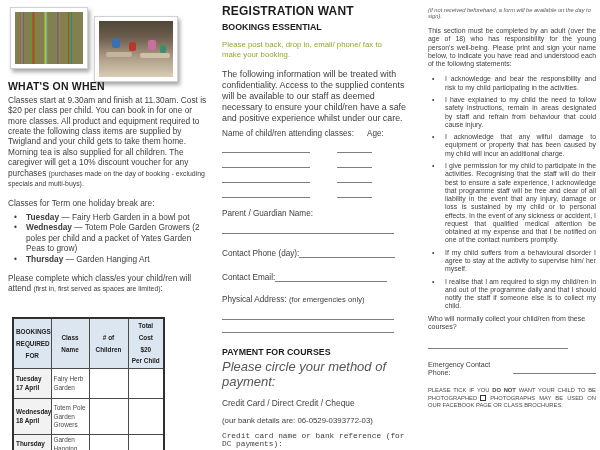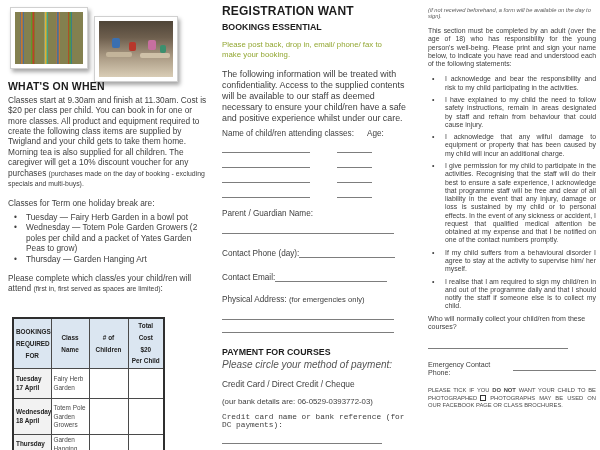--- a/index.html
+++ b/index.html
@@ -48,21 +48,21 @@
 
   
   .left-heading { font-size:10.5px; font-weight:bold; color:#1c1c1c; letter-spacing:.2px; }
   .body-text { font-size:8.3px; line-height:1.25; color:#404040; }
   .small-note { font-size:6.9px; }
   .col-left .intro { margin-top:3px; }
   .term-line { margin-top:9px; }
   .class-list { list-style:none; margin:4px 0 0 6px; }
   .class-list li { display:flex; font-size:8.3px; line-height:1.25; color:#404040; }
   .class-list li::before { content:"\2022"; width:12px; flex:0 0 12px; }
-  .class-list .day { font-weight:normal; white-space:pre; }
+  .class-list .day { font-weight:bold; white-space:pre; }
   .please-line { margin-top:9px; }
 
   .booking-table { border-collapse:collapse; table-layout:fixed; width:151px;
                    margin-top:23px; margin-left:4px; border:2px solid #2f2f2f; }
   .booking-table th, .booking-table td { border:1px solid #4a4a4a; padding:1px 2px;
                    font-size:6.4px; vertical-align:middle; overflow:hidden; }
   .booking-table th { background:#dbe6f1; font-weight:bold; color:#222;
                    text-align:center; line-height:1.85; }
   .booking-table td.when { background:#f2f2f2; font-weight:bold; color:#222; line-height:1.35; }
   .booking-table td.cname { color:#4a4a4a; line-height:1.3; }
@@ -82,38 +82,38 @@
   .pair-row .ln-age  { width:35px;  height:15px; margin-left:27px; }
   .parent-label { margin-top:11px; }
   .full-line { width:172px; height:16px; }
   .inline-row { display:flex; align-items:flex-end; margin-top:13px; }
   .inline-row .flex-line { flex:0 0 auto; height:11px; }
   .phone-line { width:96px; } .email-line { width:112px; }
   .addr-label { margin-top:13px; }
   .addr-note { font-size:7.6px; }
   .addr-l1 { width:172px; height:16px; } .addr-l2 { width:172px; height:13px; }
   .pay-heading { font-size:8.8px; font-weight:bold; color:#1c1c1c; margin-top:14px; }
-  .pay-italic { font-size:10px; font-style:italic; color:#555; margin-top:2px; }
+  .pay-italic { font-size:13px; font-style:italic; color:#555; margin-top:2px; }
   .pay-options { font-size:8.4px; color:#404040; margin-top:9px; }
   .bank-details { font-size:7.8px; color:#404040; margin-top:8px; }
   .ccref-label { font-size:7.8px; color:#404040; margin-top:7px;font-family:Liberation Mono, monospace; }
   .ccref-line { width:160px; height:15px; }
   .ccno-row { margin-top:7px; } .ccno-line { width:118px; }
 
   
   .policy-title { font-size:9.2px; font-weight:bold; color:#1c1c1c; line-height:1.5; }
   .policy-note { font-size:5.7px; font-style:italic; color:#5a5a5a; margin-top:3px; }
   .policy-intro { font-size:6.9px; line-height:1.2; text-align:justify; color:#404040; margin-top:8px; }
   .policy-list { list-style:none; margin-top:7px; }
   .policy-list li { display:flex; font-size:6.9px; line-height:1.2; color:#404040;
                     text-align:justify; margin-bottom:4px; }
   .policy-list li::before { content:"\2022"; flex:0 0 13px; padding-left:4px; }
   .collect-q { font-size:7.1px; color:#404040; margin-top:3px; }
   .collect-line { width:140px; height:15px; margin-top:3px; }
-  .emerg-row { display:flex; align-items:flex-start; margin-top:12px; }
+  .emerg-row { display:flex; align-items:center; margin-top:12px; }
   .emerg-row .mid-label { font-size:7.1px; }
   .emerg-line { width:84px; height:10px; }
   .photo-notice { font-size:5.8px; line-height:1.35; color:#4a4a4a; margin-top:10px; text-align:justify; }
   .photo-notice b { font-weight:bold; }
   .checkbox { display:inline-block; width:6px; height:6px; border:1px solid #333;
               vertical-align:-1px; margin-left:3px; background:#fff; }
 </style>
 </head>
 <body>
 

